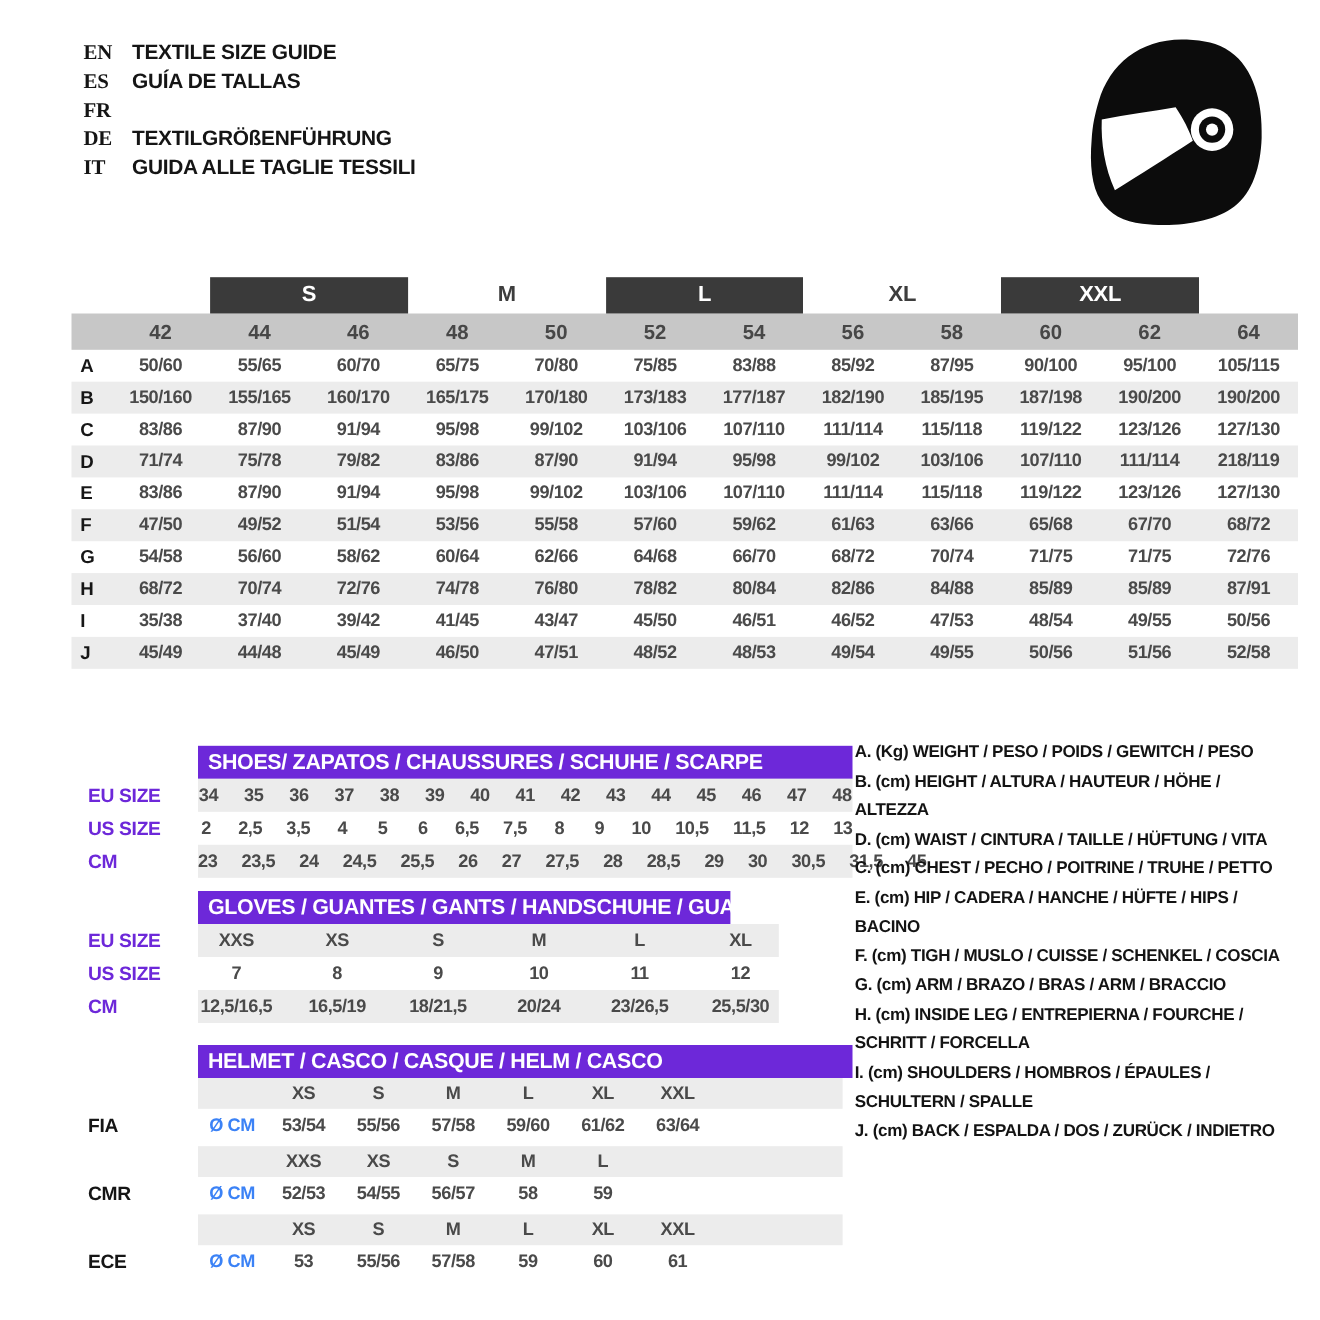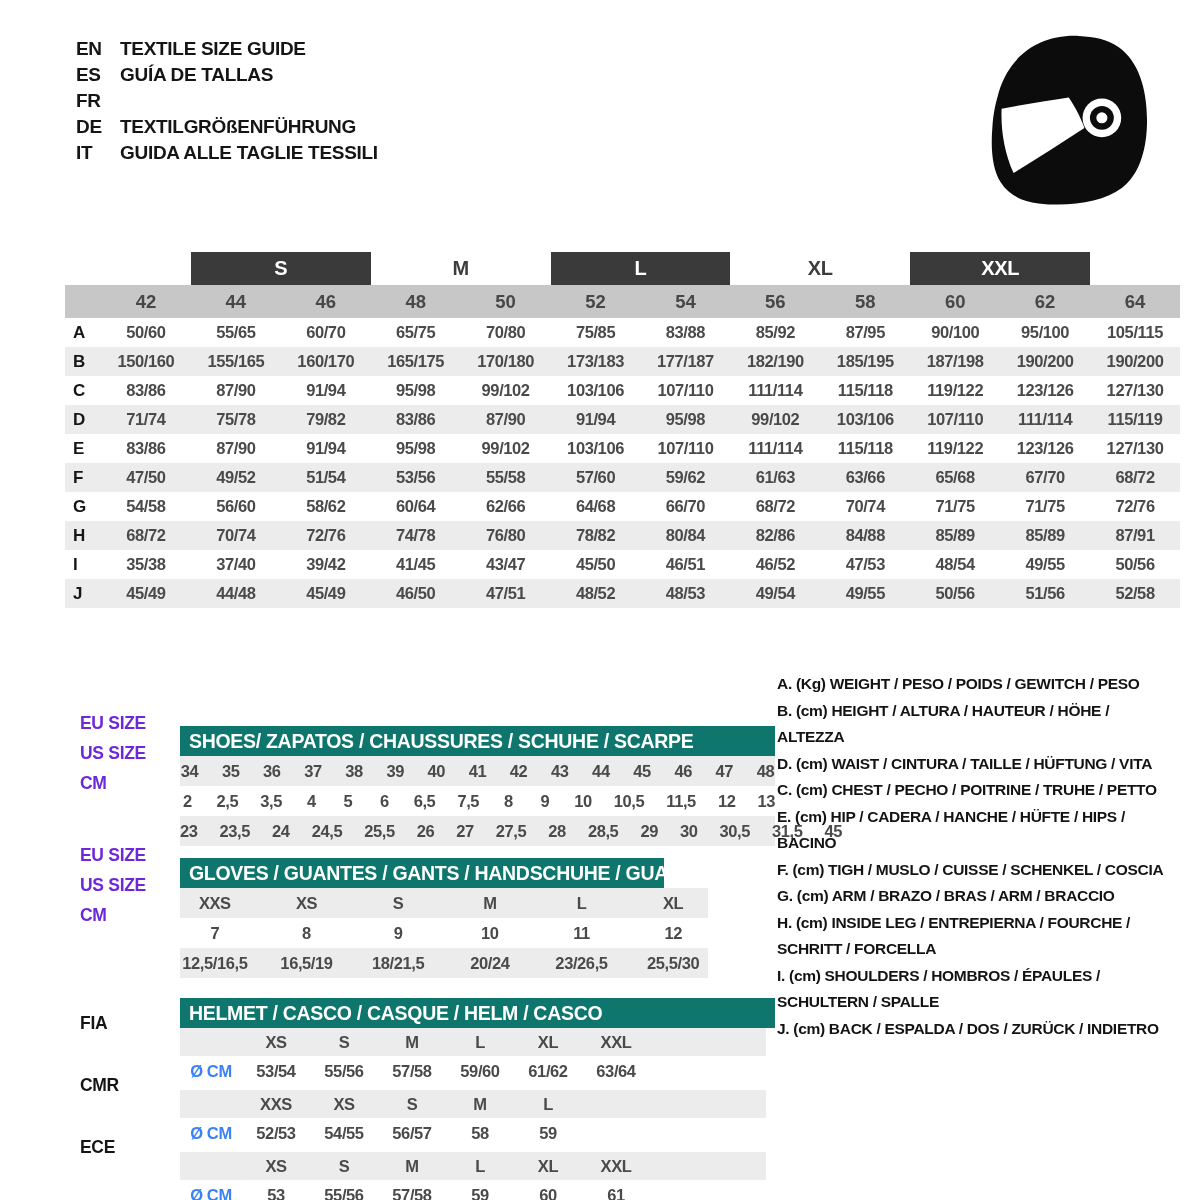--- a/index.html
+++ b/index.html
@@ -3,40 +3,40 @@
 <meta charset="utf-8">
 <style>
   * { box-sizing: border-box; margin: 0; padding: 0; }
   html,body { background:#ffffff; }
   body { width:1200px; height:1200px; font-family:"Liberation Sans", sans-serif; font-weight:700; }
   .canvas { position:relative; width:1200px; height:1200px; background:#fff; overflow:hidden; }
 
   
   .langs { position:absolute; left:76px; top:36px; }
   .lang-row { display:flex; line-height:26px; font-size:19px; color:#151515; letter-spacing:-0.3px; }
-  .lang-code { width:44px; }
+  .lang-code { width:44px;font-family:Liberation Serif, serif; }
 
   
   .helmet-svg { position:absolute; left:972px; top:24px; width:188px; height:184px; }
 
   
   .main-table { position:absolute; left:65px; top:252px; width:1115px; }
   .g13 { display:grid; grid-template-columns:36px repeat(12,1fr); }
   #groupRow { height:33px; }
   .gcell { display:flex; align-items:center; justify-content:center; font-size:20px; color:#3d3d3d; letter-spacing:-0.3px; }
   .gdark { background:#3a3a3a; color:#ffffff; }
   #numRow { height:33px; background:#c7c7c7; }
   .ncell { display:flex; align-items:center; justify-content:center; font-size:18.5px; color:#474747; }
   .brow { height:29px; }
   .stripe { background:#ececec; }
   .lcell { display:flex; align-items:center; padding-left:8px; font-size:17px; color:#161616; }
   .vcell { display:flex; align-items:center; justify-content:center; font-size:16.5px; color:#4a4a4a; letter-spacing:-0.4px; white-space:nowrap; }
 
   
-  .bar { height:30px; background:#0f766e; color:#ffffff; display:flex; align-items:center; padding-left:9px; font-size:19.5px; letter-spacing:-0.3px; white-space:nowrap;margin-top:48px; }
+  .bar { height:30px; background:#6d28d9; color:#ffffff; display:flex; align-items:center; padding-left:9px; font-size:19.5px; letter-spacing:-0.3px; white-space:nowrap; }
   .sec { position:absolute; left:180px; }
   .sec-shoes { top:678px; width:595px; }
   .srow { height:30px;gap:22px; }
   .g15 { display:grid; grid-template-columns:repeat(15,1fr); }
   .sec-gloves { top:810px; width:528px; }
   .sec-gloves .bar { width:484px; }
   .g6 { display:grid; grid-template-columns:repeat(6,1fr); }
   .sec-helm { top:950px; width:595px; }
   .hrow { width:586px; }
   .g7 { display:grid; grid-template-columns:62px repeat(6,68px) 1fr; }
@@ -169,21 +169,21 @@
           <div class="vcell">75/78</div>
           <div class="vcell">79/82</div>
           <div class="vcell">83/86</div>
           <div class="vcell">87/90</div>
           <div class="vcell">91/94</div>
           <div class="vcell">95/98</div>
           <div class="vcell">99/102</div>
           <div class="vcell">103/106</div>
           <div class="vcell">107/110</div>
           <div class="vcell">111/114</div>
-          <div class="vcell">115/119</div>
+          <div class="vcell">218/119</div>
         </div>
         <div class="brow g13">
           <div class="lcell">E</div>
           <div class="vcell">83/86</div>
           <div class="vcell">87/90</div>
           <div class="vcell">91/94</div>
           <div class="vcell">95/98</div>
           <div class="vcell">99/102</div>
           <div class="vcell">103/106</div>
           <div class="vcell">107/110</div>

